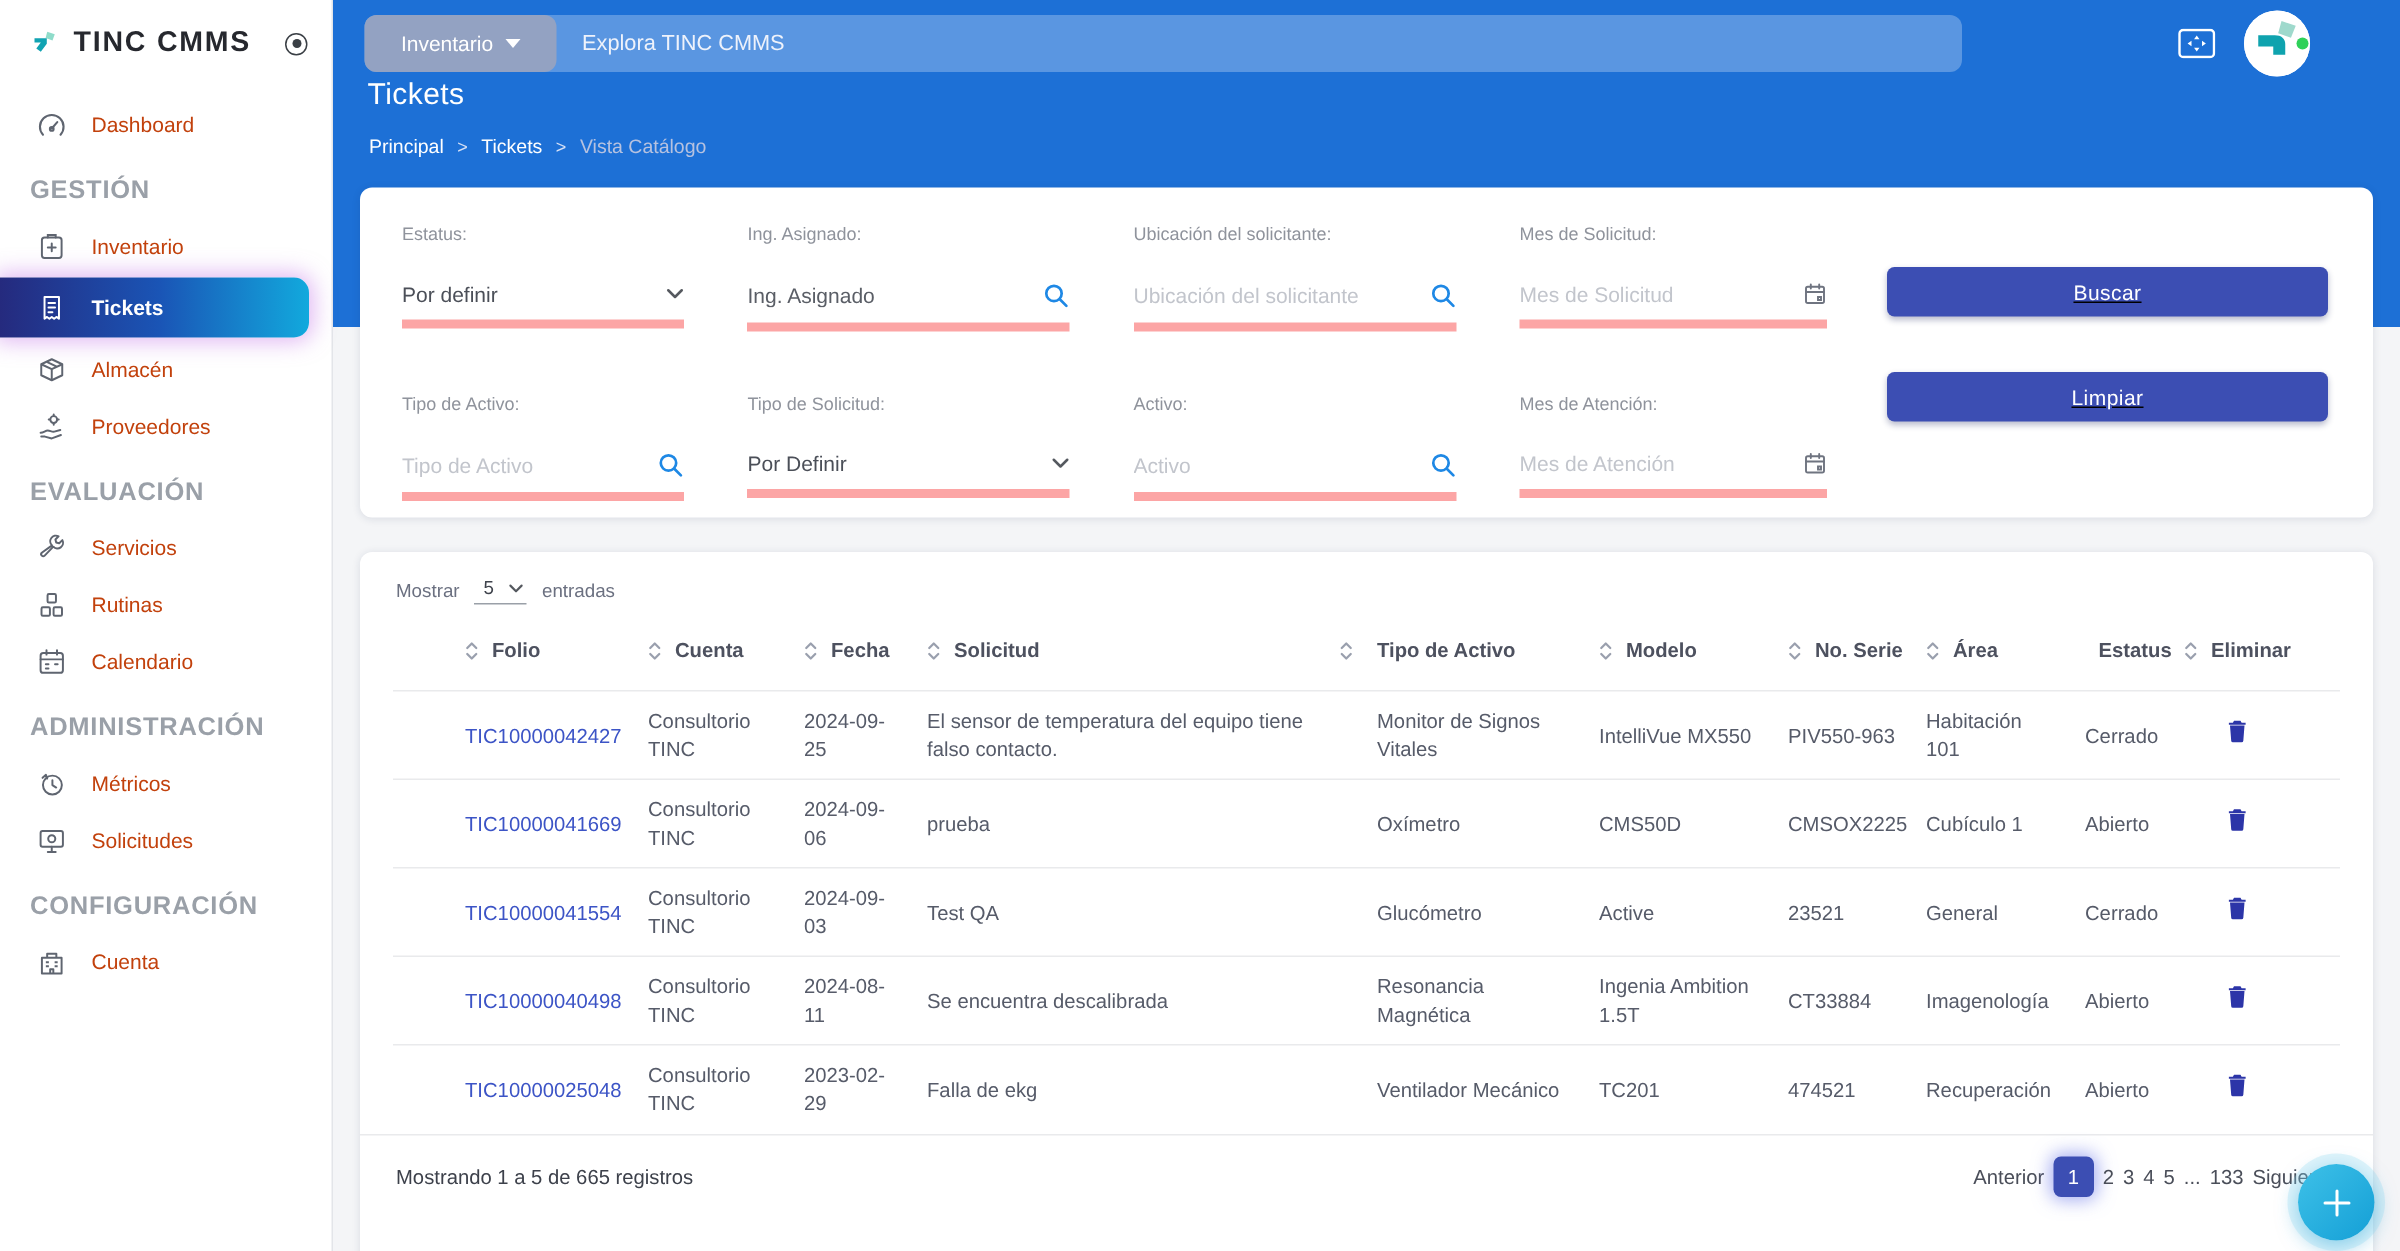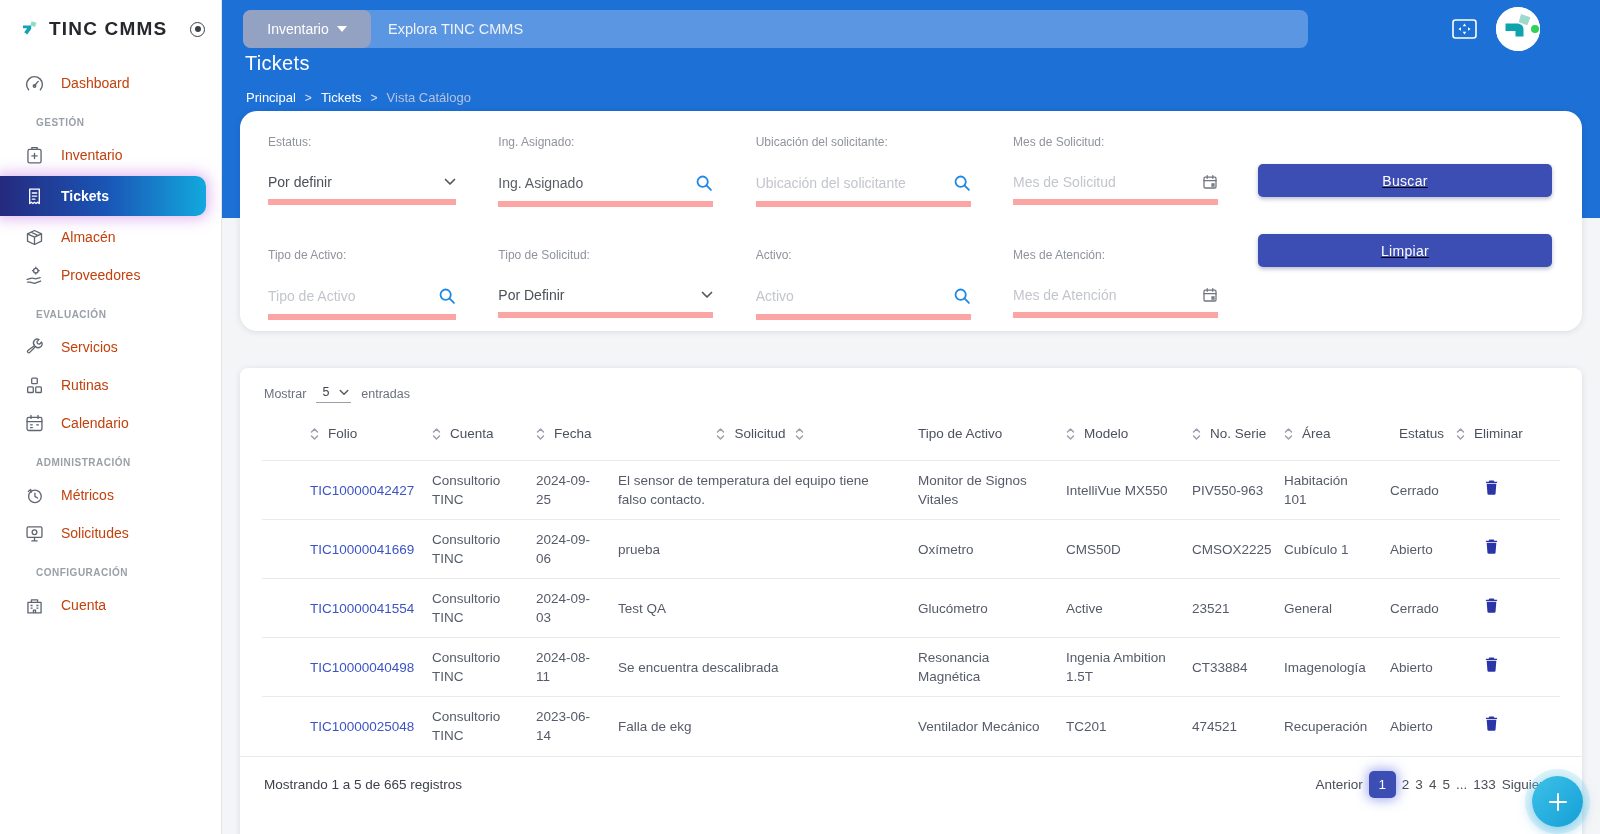--- a/index.html
+++ b/index.html
@@ -13,22 +13,22 @@
   
   .sidebar { position:absolute; left:0; top:0; width:222px; height:834px; background:#ffffff;
              border-right:1px solid #e3e5e9; z-index:6; }
   .brand-row { height:58px; display:flex; align-items:center; padding:0 16px 0 20px; }
   .brand-glyph { width:20px; height:20px; margin-right:9px; flex:0 0 auto; }
   .brand-text { font-size:19px; font-weight:600; letter-spacing:1.2px; color:#26282e; flex:1; white-space:nowrap; }
   .collapse-dot { width:15px; height:15px; border:1.6px solid #3a3f45; border-radius:50%;
                   display:flex; align-items:center; justify-content:center; cursor:pointer; }
   .collapse-dot::after { content:""; width:6px; height:6px; background:#3a3f45; border-radius:50%; }
   .nav { padding-top:6px; }
-  .nav-section-label { font-size:10px; font-weight:700; letter-spacing:.5px; color:#9aa0a8;
-                       padding:15px 0 8px 36px; }
+  .nav-section-label { font-size:17px; font-weight:700; letter-spacing:.5px; color:#9aa0a8;
+                       padding:15px 0 8px 20px; }
   .nav-item { height:38px; display:flex; align-items:center; padding-left:24px; cursor:pointer;
               color:#c2410c; font-size:14px; }
   .nav-item .nav-icon { width:21px; height:21px; margin-right:16px; color:#5f6570; flex:0 0 auto; }
   .nav-item.active { height:40px; margin:2px 15px 2px 0; padding-left:24px; border-radius:0 10px 10px 0;
               background:linear-gradient(90deg,#252a7e 0%,#1a55b6 52%,#12a9dd 100%);
               box-shadow:0 0 14px 3px rgba(196,116,232,.5);
               color:#ffffff; font-weight:700; }
   .nav-item.active .nav-icon { color:#ffffff; }
 
   
@@ -49,21 +49,21 @@
                 letter-spacing:.3px; z-index:2; }
   .breadcrumb { position:absolute; left:246px; top:90px; display:flex; align-items:center; gap:9px;
                 font-size:13px; z-index:2; }
   .crumb { color:#ffffff; cursor:pointer; }
   .crumb-sep { color:#d9e2f6; font-size:12px; }
   .crumb.current { color:#b6c2e0; cursor:default; }
 
   
   .card { position:absolute; left:240px; width:1342px; background:#ffffff; border-radius:8px;
           box-shadow:0 1px 6px rgba(25,39,80,.12); z-index:3; }
-  .filter-card { top:111px; height:220px; display:flex;border-radius:17px; }
+  .filter-card { top:125px; height:220px; display:flex; }
   .filter-grid { flex:1; display:grid; grid-template-columns:188px 215px 215px 205px; column-gap:25px;
                  row-gap:29px; padding:24px 40px 0 28px; justify-content:space-between; }
   .f-label { display:block; font-size:12px; color:#8f939c; margin-bottom:25px; }
   .f-control { border-bottom:6px solid #fca5a5; display:flex; align-items:center; justify-content:space-between;
                padding-bottom:9px; min-height:24px; cursor:pointer; }
   .f-value { font-size:14px; color:#4b4f58; }
   .f-input { border:none; outline:none; background:transparent; width:85%; font-size:14px; color:#4b4f58;
              font-family:"Liberation Sans", sans-serif; }
   .f-input::placeholder { color:#c2c5cc; opacity:1; }
   .f-input.dark-ph::placeholder { color:#5a5e66; }
@@ -74,21 +74,21 @@
 
   
   .table-card { top:368px; height:572px; }
   .table-controls { padding:17px 0 4px 24px; display:flex; align-items:center; font-size:12.5px; color:#6b7080; }
   .entries-select { display:inline-flex; align-items:center; gap:10px; border-bottom:1px solid #9aa0a8;
                     margin:0 10px; padding:0 2px 3px 6px; color:#3f434c; cursor:pointer; }
   table { width:100%; border-collapse:collapse; table-layout:fixed; }
   col.c-dot{width:40px} col.c-folio{width:122px} col.c-cuenta{width:104px} col.c-fecha{width:82px}
   col.c-sol{width:300px} col.c-tipo{width:148px} col.c-modelo{width:126px} col.c-serie{width:92px}
   col.c-area{width:106px} col.c-estatus{width:66px} col.c-del{width:112px}
-  thead th { text-align:left; font-size:13.5px; font-weight:400; color:#4d515f; padding:19px 6px 19px 8px;
+  thead th { text-align:left; font-size:13.5px; font-weight:700; color:#4d515f; padding:19px 6px 19px 8px;
              white-space:nowrap; cursor:pointer; }
   thead th .th-inner { display:flex; align-items:center; gap:9px; }
   tbody td { font-size:13.5px; color:#565b69; padding:10px 10px 10px 8px; height:59px; vertical-align:middle;
              border-top:1px solid #e9eaec; line-height:19px; }
   .row-dot { width:15px; height:15px; border-radius:50%; margin-left:9px; }
   .folio-link { color:#3c54c6; cursor:pointer; font-weight:500; }
   .trash-btn { background:none; border:none; cursor:pointer; padding:0; margin-left:28px; }
   .table-wrap { padding:0 22px; }
 
   .table-footer { border-top:1px solid #e9eaec; margin:0 0; padding:14px 24px 0 24px; display:flex;
@@ -449,21 +449,21 @@
               </th>
             <th>
                 <span class="th-inner">
                   <svg width="9" height="14" viewBox="0 0 9 14">
                     <use href="#i-sort"></use>
                   </svg>
                   <span>Fecha</span>
                 </span>
               </th>
             <th>
-                <span class="th-inner" style="justify-content:center">
+                <span class="th-inner" style="justify-content:space-between">
                   <span style="display:flex;align-items:center;gap:9px">
                     <svg width="9" height="14" viewBox="0 0 9 14">
                       <use href="#i-sort"></use>
                     </svg>
                     <span>Solicitud</span>
                   </span>
                   <svg width="9" height="14" viewBox="0 0 9 14" style="margin-right:2px">
                     <use href="#i-sort"></use>
                   </svg>
                 </span>
@@ -573,21 +573,21 @@
             <td>Imagenología</td>
             <td>Abierto</td>
             <td><button class="trash-btn"><svg width="15" height="17" viewBox="0 0 18 20">
                     <use href="#i-trash"></use>
                   </svg></button></td>
           </tr>
           <tr>
             <td><span class="row-dot" style="background-color: rgb(232, 66, 14);"></span></td>
             <td><span class="folio-link">TIC10000025048</span></td>
             <td>Consultorio TINC</td>
-            <td>2023-06-14</td>
+            <td>2023-02-29</td>
             <td>Falla de ekg</td>
             <td>Ventilador Mecánico</td>
             <td>TC201</td>
             <td>474521</td>
             <td>Recuperación</td>
             <td>Abierto</td>
             <td><button class="trash-btn"><svg width="15" height="17" viewBox="0 0 18 20">
                     <use href="#i-trash"></use>
                   </svg></button></td>
           </tr>

